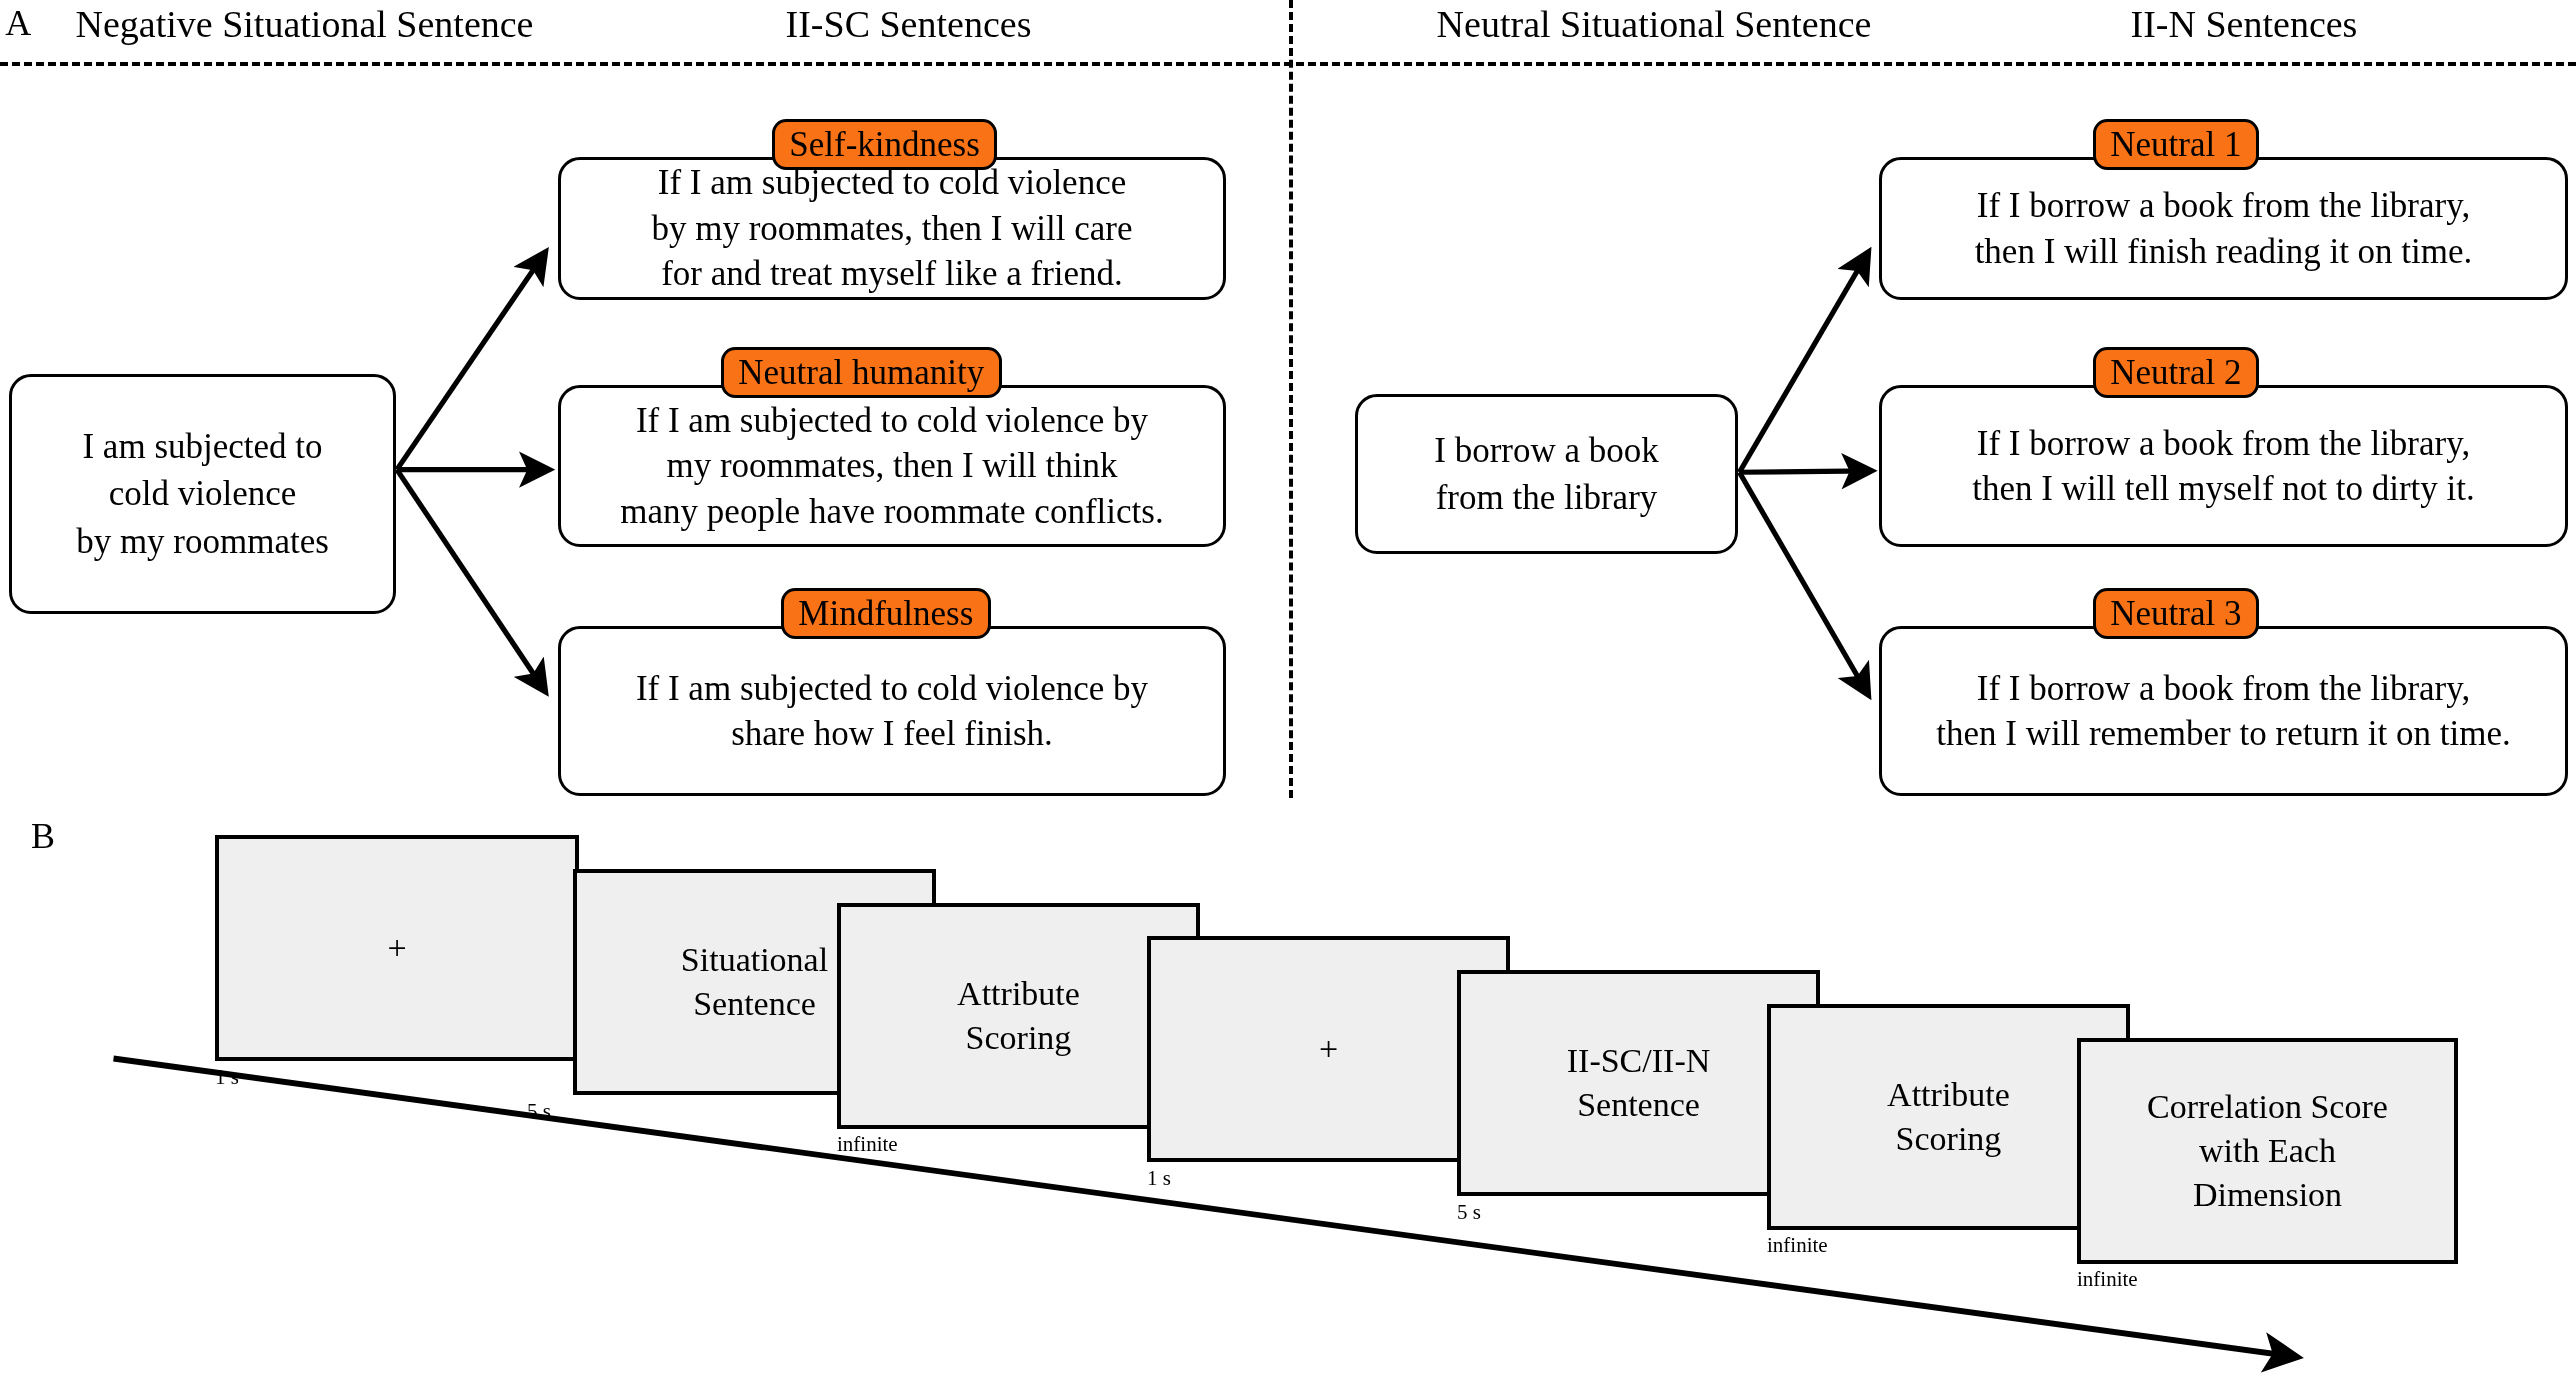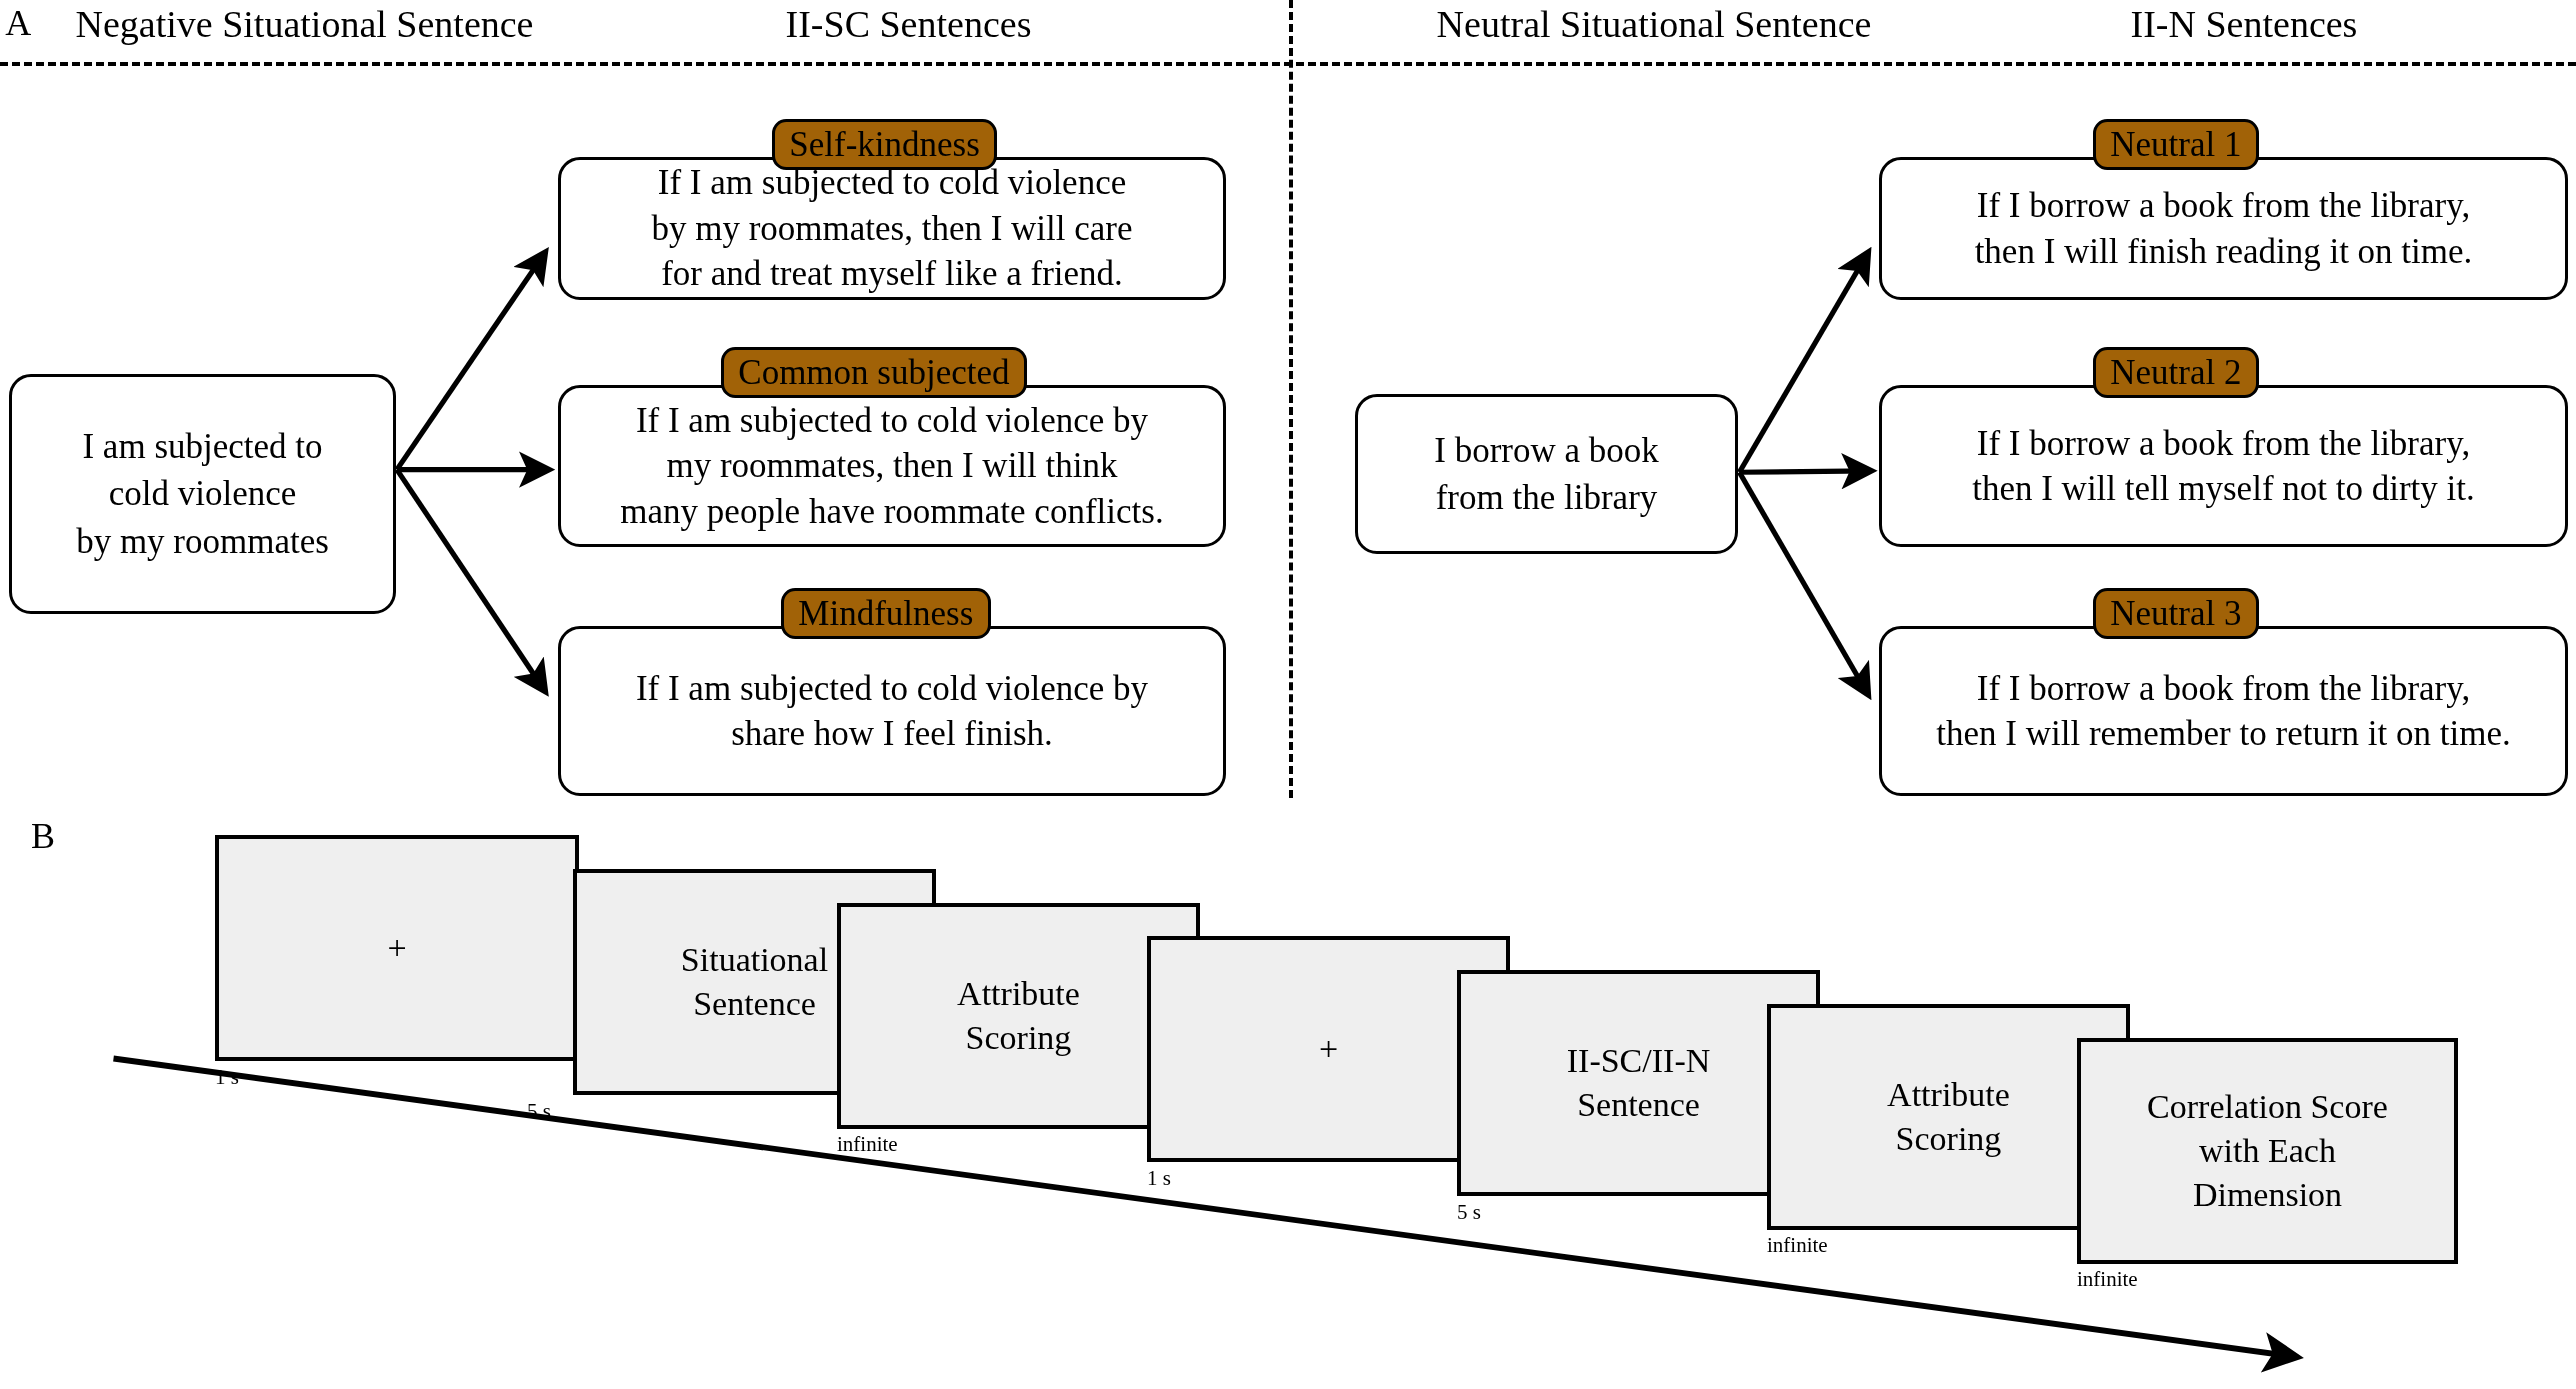--- a/index.html
+++ b/index.html
@@ -33,21 +33,21 @@
     display:flex;align-items:center;justify-content:center;text-align:center;
   }
   .rbox .txt{font-size:35px;line-height:1.30;padding:0 11.7px;}
 
   
   .srcbox .txt{line-height:1.35;}
 
   
   .tab{
     box-sizing:border-box;
-    border:3.9px solid #000;border-radius:14.3px;background:#a16207;
+    border:3.9px solid #000;border-radius:14.3px;background:#f97316;
     display:flex;align-items:center;justify-content:center;
     font-size:35px;line-height:1;white-space:nowrap;padding:0 14.3px;
     z-index:5;
   }
 
   
   .screen{
     box-sizing:border-box;
     border:4.5px solid #000;background:#efefef;
     display:flex;align-items:center;justify-content:center;text-align:center;
@@ -91,21 +91,21 @@
 </div>
 <div class="abs tab" style="left:772px;top:119px;height:51px;">Self-kindness</div>
 
 <div class="abs rbox" style="left:558px;top:385px;width:668px;height:162px;">
   <div class="txt">
     <div>If I am subjected to cold violence by</div>
     <div>my roommates, then I will  think</div>
     <div>many people have roommate conflicts.</div>
   </div>
 </div>
-<div class="abs tab" style="left:721px;top:347px;height:51px;">Common subjected</div>
+<div class="abs tab" style="left:721px;top:347px;height:51px;">Neutral humanity</div>
 
 <div class="abs rbox" style="left:558px;top:626px;width:668px;height:170px;">
   <div class="txt">
     <div>If I am subjected to cold violence by</div>
     <div>share how I feel finish.</div>
   </div>
 </div>
 <div class="abs tab" style="left:781px;top:588px;height:51px;">Mindfulness</div>
 
 <div class="abs rbox srcbox" style="left:1355px;top:394px;width:383px;height:160px;align-items:center;">

